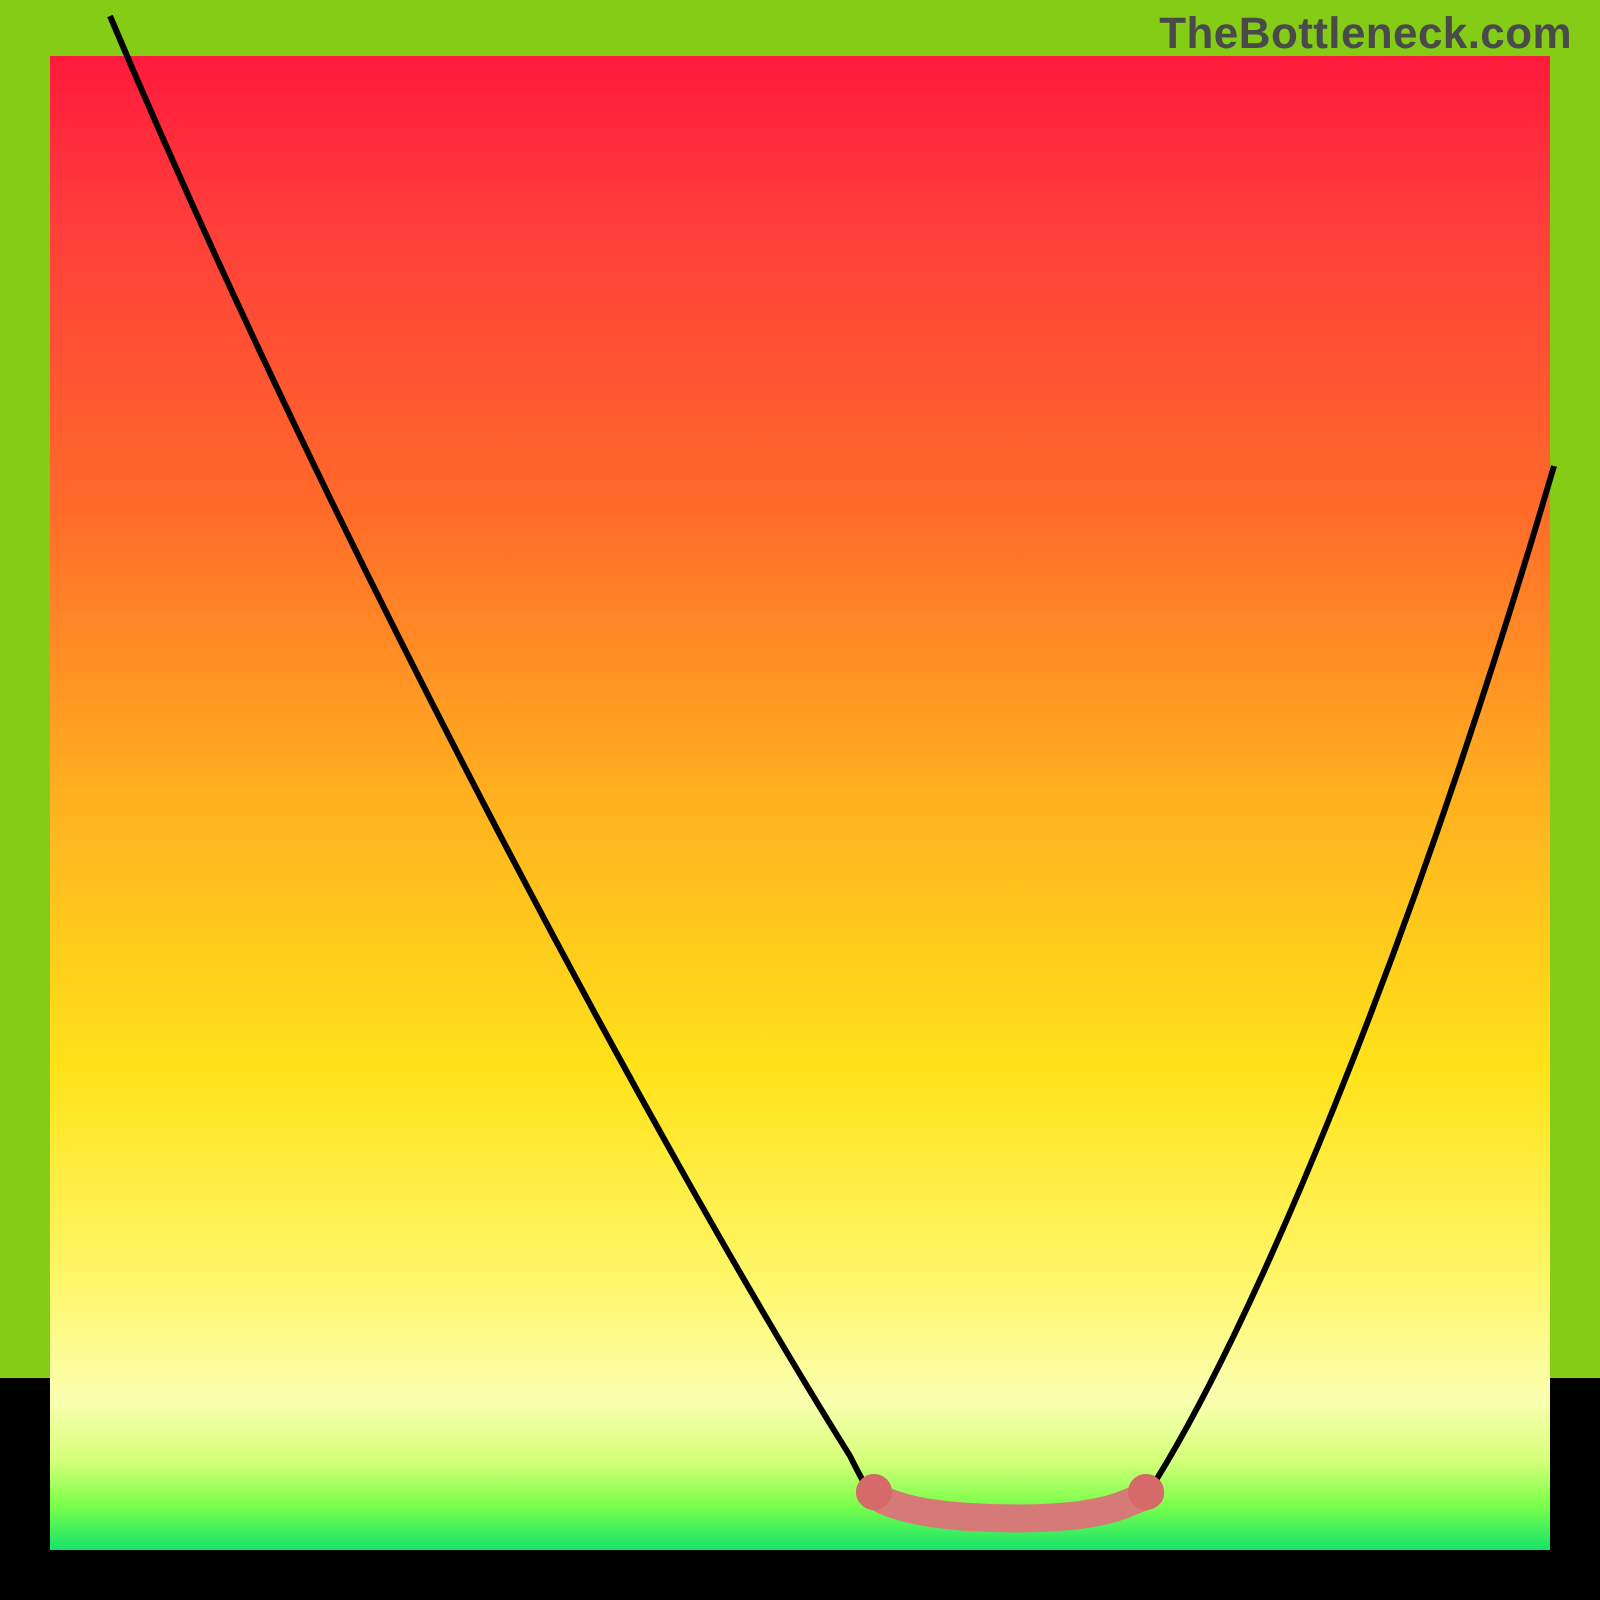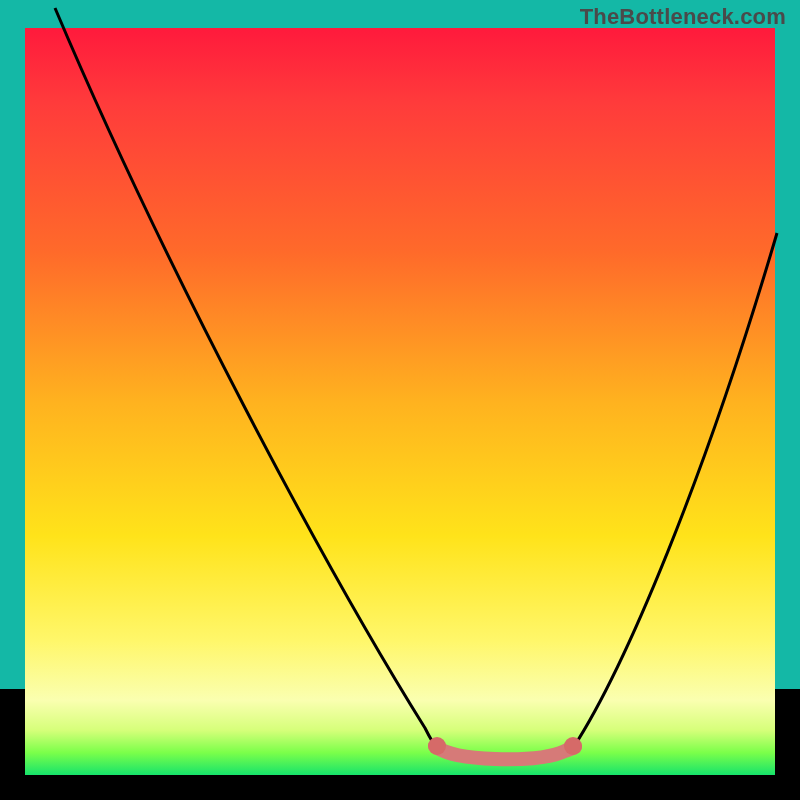--- a/index.html
+++ b/index.html
@@ -10,21 +10,21 @@
     background: #000;
     overflow: hidden;
     font-family: Arial, Helvetica, sans-serif;
   }
   .frame {
     position: absolute;
     left: 0;
     top: 0;
     width: 800px;
     height: 689px;
-    background: #14b8a6;
+    background: #84cc16;
   }
   .plot {
     position: absolute;
     left: 25px;
     top: 28px;
     width: 750px;
     height: 747px;
     
     background: linear-gradient(
       to bottom,

